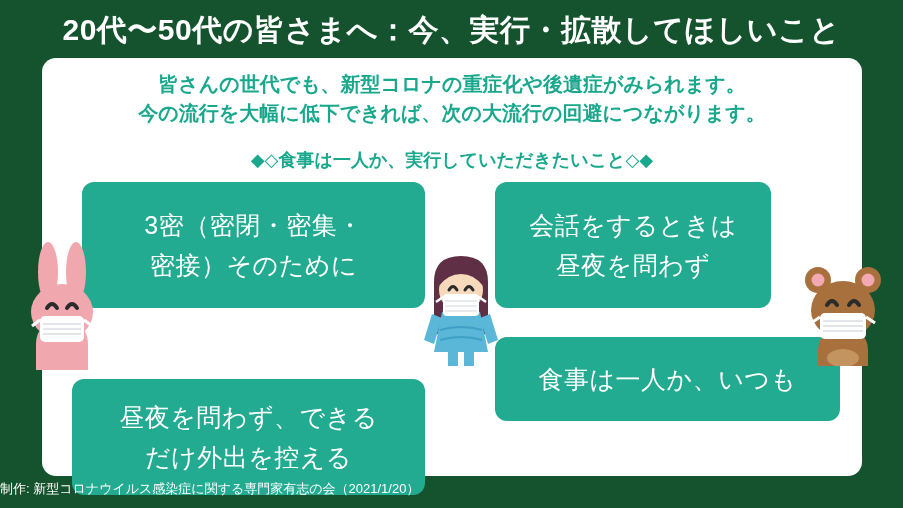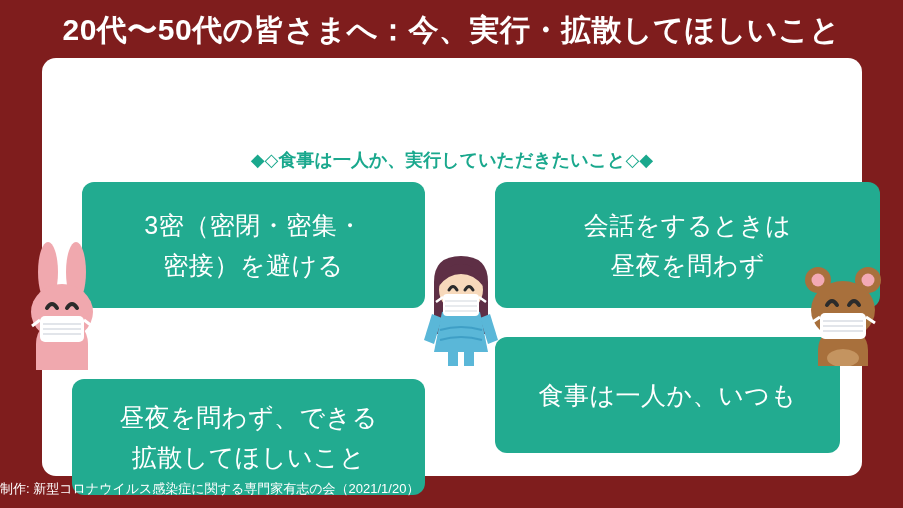--- a/index.html
+++ b/index.html
@@ -11,21 +11,21 @@
     height: 508px;
     overflow: hidden;
     background: #22ab90;
     font-family: "Liberation Sans", "DejaVu Sans", sans-serif;
   }
 
   #poster {
     position: relative;
     width: 903px;
     height: 508px;
-    background: #7f1d1d;
+    background: #14532d;
     overflow: hidden;
     text-decoration: underline;
   }
 
   
   .title {
     position: absolute;
     left: 0;
     top: 8px;
     width: 903px;
@@ -90,23 +90,23 @@
     text-align: center;
     font-size: 25px;
     line-height: 40px;
     letter-spacing: 0.5px;
     box-sizing: border-box;
     padding: 2px 6px;
   }
   .tipbox .line { display: block; white-space: nowrap; }
 
   .box-tl { left: 82px;  top: 182px; width: 343px; height: 126px; }
-  .box-tr { left: 495px; top: 182px; width: 385px; height: 126px; align-items: center; }
+  .box-tr { left: 495px; top: 182px; width: 276px; height: 126px; align-items: center; }
   .box-bl { left: 72px;  top: 337px; width: 353px; height: 116px; margin-top: 42px; }
-  .box-br { left: 495px; top: 337px; width: 345px; height: 116px; }
+  .box-br { left: 495px; top: 337px; width: 345px; height: 84px; }
 
   
   .credit {
     position: absolute;
     left: 0;
     top: 480px;
     width: 885px;
     text-align: left;
     color: #ffffff;
     font-size: 13px;
@@ -127,41 +127,45 @@
 </style>
 </head>
 <body>
 
 <div id="poster">
 
   <div class="title">20代〜50代の皆さまへ：今、実行・拡散してほしいこと</div>
 
   <div class="card"></div>
 
+  <div class="lead">
+    <span class="line">皆さんの世代でも、新型コロナの重症化や後遺症がみられます。</span>
+    <span class="line">今の流行を大幅に低下できれば、次の大流行の回避につながります。</span>
+  </div>
 
   <div class="subhead">◆◇食事は一人か、実行していただきたいこと◇◆</div>
 
   <div class="tipbox box-tl">
     <div>
       <span class="line">3密（密閉・密集・</span>
-      <span class="line">密接）を避ける</span>
+      <span class="line">密接）そのために</span>
     </div>
   </div>
 
   <div class="tipbox box-tr">
     <div>
       <span class="line">会話をするときは</span>
       <span class="line">昼夜を問わず</span>
     </div>
   </div>
 
   <div class="tipbox box-bl">
     <div>
       <span class="line">昼夜を問わず、できる</span>
-      <span class="line">拡散してほしいこと</span>
+      <span class="line">だけ外出を控える</span>
     </div>
   </div>
 
   <div class="tipbox box-br">
     <div>
       <span class="line">食事は一人か、いつも</span>
     </div>
   </div>
 
   <div class="character ch-rabbit">

